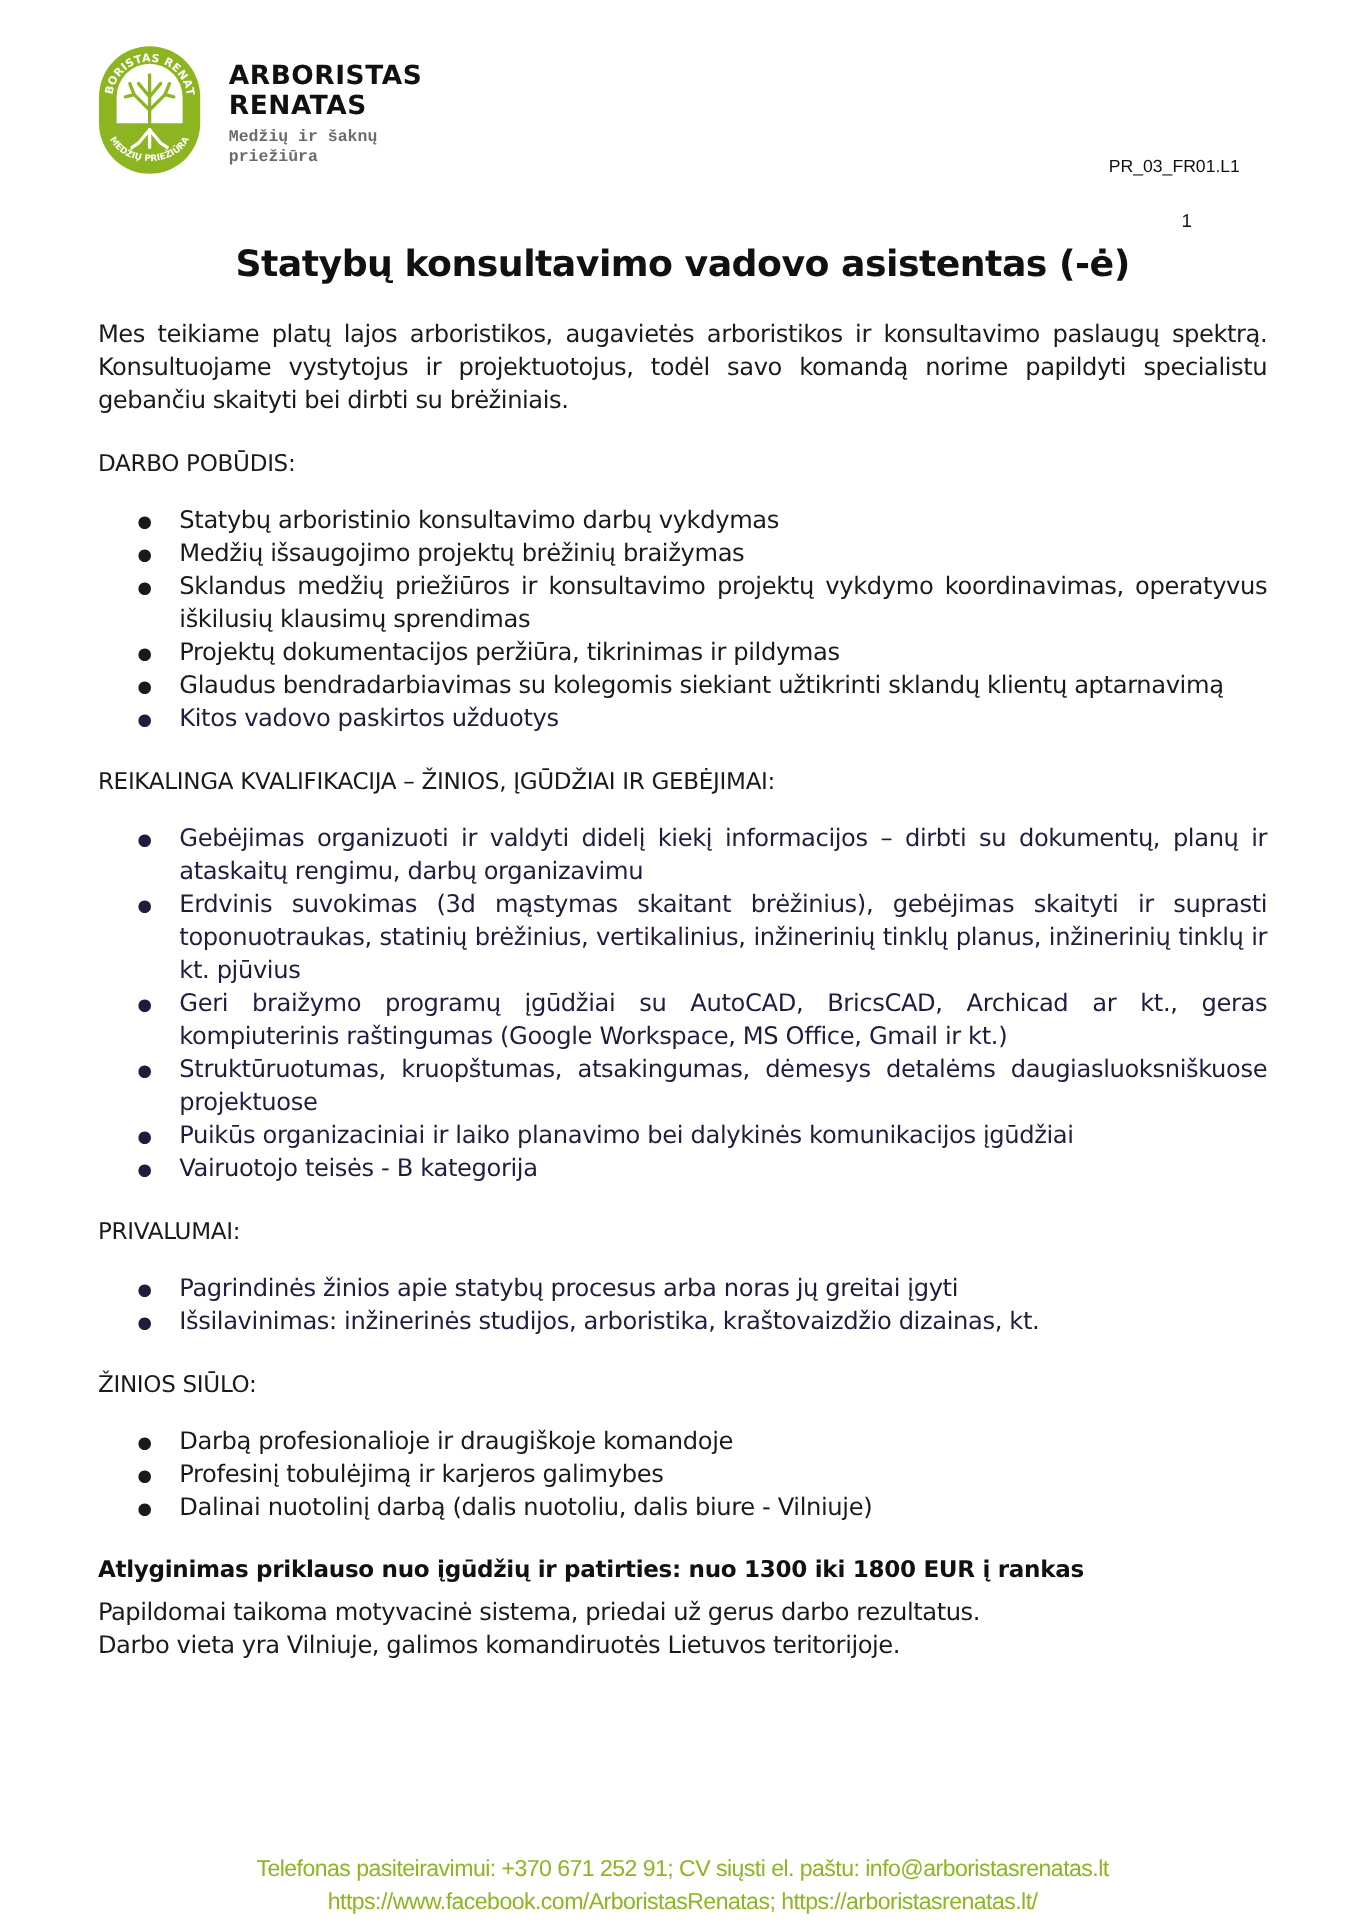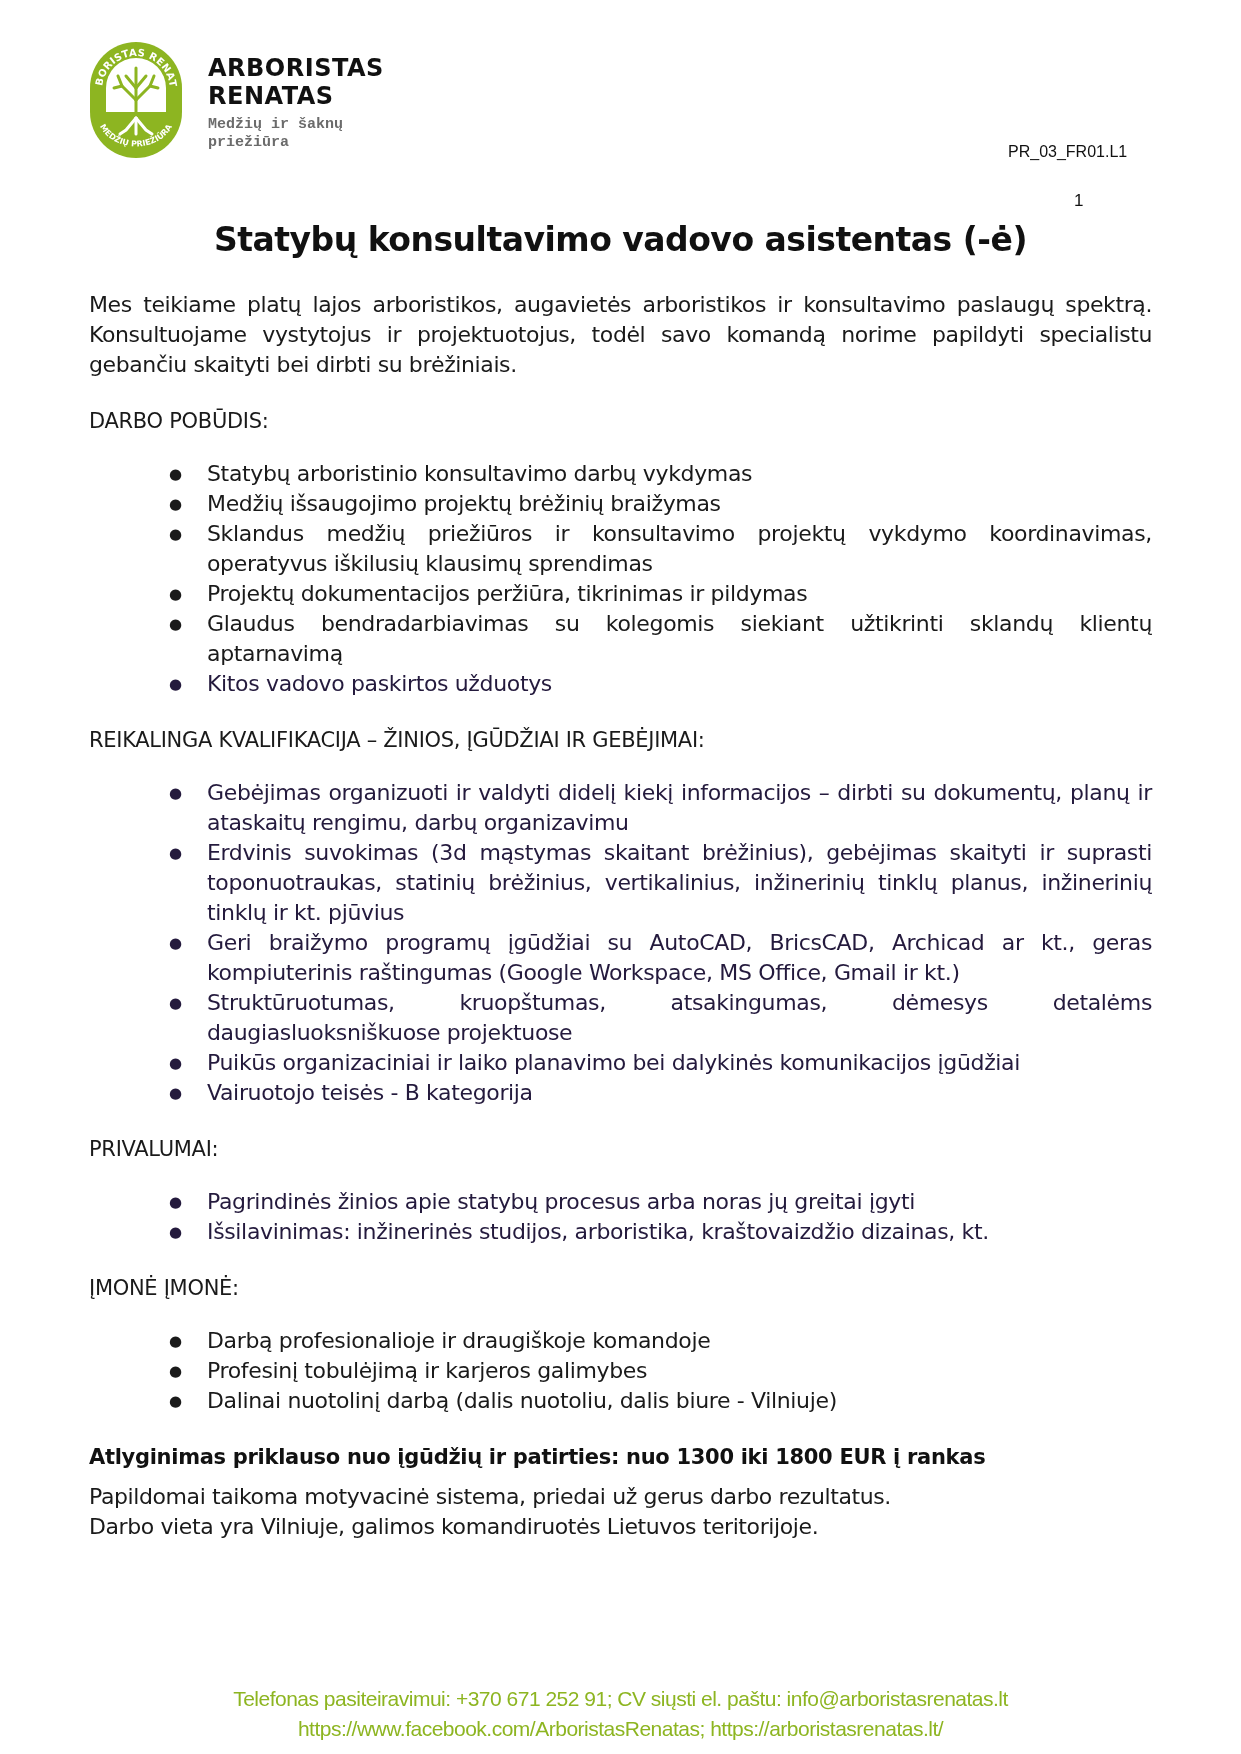--- a/index.html
+++ b/index.html
@@ -9,21 +9,21 @@
     .brand { position: absolute; left: 122px; top: 24px; }
     .brand-name { font-family: "DejaVu Sans", sans-serif; font-weight: bold; font-size: 24px; line-height: 28px; color: #111; letter-spacing: 0.5px; }
     .brand-tag { font-family: Liberation Mono, monospace; font-weight: bold; font-size: 15px; line-height: 18px; color: #6b6b6b; margin-top: 6px; }
     .doc-code { position: absolute; left: 1008px; top: 143px; font-family: "Liberation Sans", sans-serif; font-size: 16px; color: #111; }
     .page-num { position: absolute; left: 1074px; top: 191px; font-family: "Liberation Sans", sans-serif; font-size: 17px; color: #111; }
     .title { position: absolute; left: 0; width: 1241px; top: 220px; text-align: center; font-family: "DejaVu Sans", sans-serif; font-weight: bold; font-size: 33px; color: #111; letter-spacing: -0.5px; }
     .content { position: absolute; left: 89px; width: 1063px; top: 290px; font-family: "DejaVu Sans", sans-serif; font-size: 22px; line-height: 30px; color: #1a1a1a; }
     .intro { text-align: justify; margin: 0; letter-spacing: -0.4px; }
     .section-head { margin: 26px 0 23px 0; letter-spacing: -0.3px; font-size: 21px; }
     ul { margin: 0; padding: 0 0 0 74px; list-style: none; }
-    li { position: relative; text-align: justify; letter-spacing: -0.35px; margin-left: 44px; }
+    li { position: relative; text-align: justify; letter-spacing: -0.35px; }
     li::before { content: "●"; position: absolute; left: -38px; top: 0; font-size: 15px; }
     li.dark, li.dark::before { color: #241a3d; }
     .salary { margin: 26px 0 10px 0; font-weight: bold; font-size: 21px; letter-spacing: -0.3px; color: #111; }
     .note { margin: 0; letter-spacing: -0.4px; }
     .footer { position: absolute; left: 0; width: 1241px; top: 1643px; text-align: center; color: #8db521; font-family: Liberation Sans, sans-serif; font-size: 21px; line-height: 30px; letter-spacing: -0.5px; margin-top: 41px; }
     .footer a { color: #8db521; text-decoration: none; }
   </style>
 </head>
 <body>
 
@@ -88,21 +88,21 @@
         <li class="dark">Geri braižymo programų įgūdžiai su AutoCAD, BricsCAD, Archicad ar kt., geras kompiuterinis raštingumas (Google Workspace, MS Office, Gmail ir kt.)</li>
         <li class="dark">Struktūruotumas, kruopštumas, atsakingumas, dėmesys detalėms daugiasluoksniškuose projektuose</li>
         <li class="dark">Puikūs organizaciniai ir laiko planavimo bei dalykinės komunikacijos įgūdžiai</li>
         <li class="dark">Vairuotojo teisės - B kategorija</li>
       </ul>
       <div class="section-head">PRIVALUMAI:</div>
       <ul>
         <li class="dark">Pagrindinės žinios apie statybų procesus arba noras jų greitai įgyti</li>
         <li class="dark">Išsilavinimas: inžinerinės studijos, arboristika, kraštovaizdžio dizainas, kt.</li>
       </ul>
-      <div class="section-head">ĮMONĖ ĮMONĖ:</div>
+      <div class="section-head">ŽINIOS SIŪLO:</div>
       <ul>
         <li>Darbą profesionalioje ir draugiškoje komandoje</li>
         <li>Profesinį tobulėjimą ir karjeros galimybes</li>
         <li>Dalinai nuotolinį darbą (dalis nuotoliu, dalis biure - Vilniuje)</li>
       </ul>
     </div>
   <div class="salary">Atlyginimas priklauso nuo įgūdžių ir patirties: nuo 1300 iki 1800 EUR į rankas</div>
   <p class="note">Papildomai taikoma motyvacinė sistema, priedai už gerus darbo rezultatus.</p>
   <p class="note">Darbo vieta yra Vilniuje, galimos komandiruotės Lietuvos teritorijoje.</p>
 </div>

